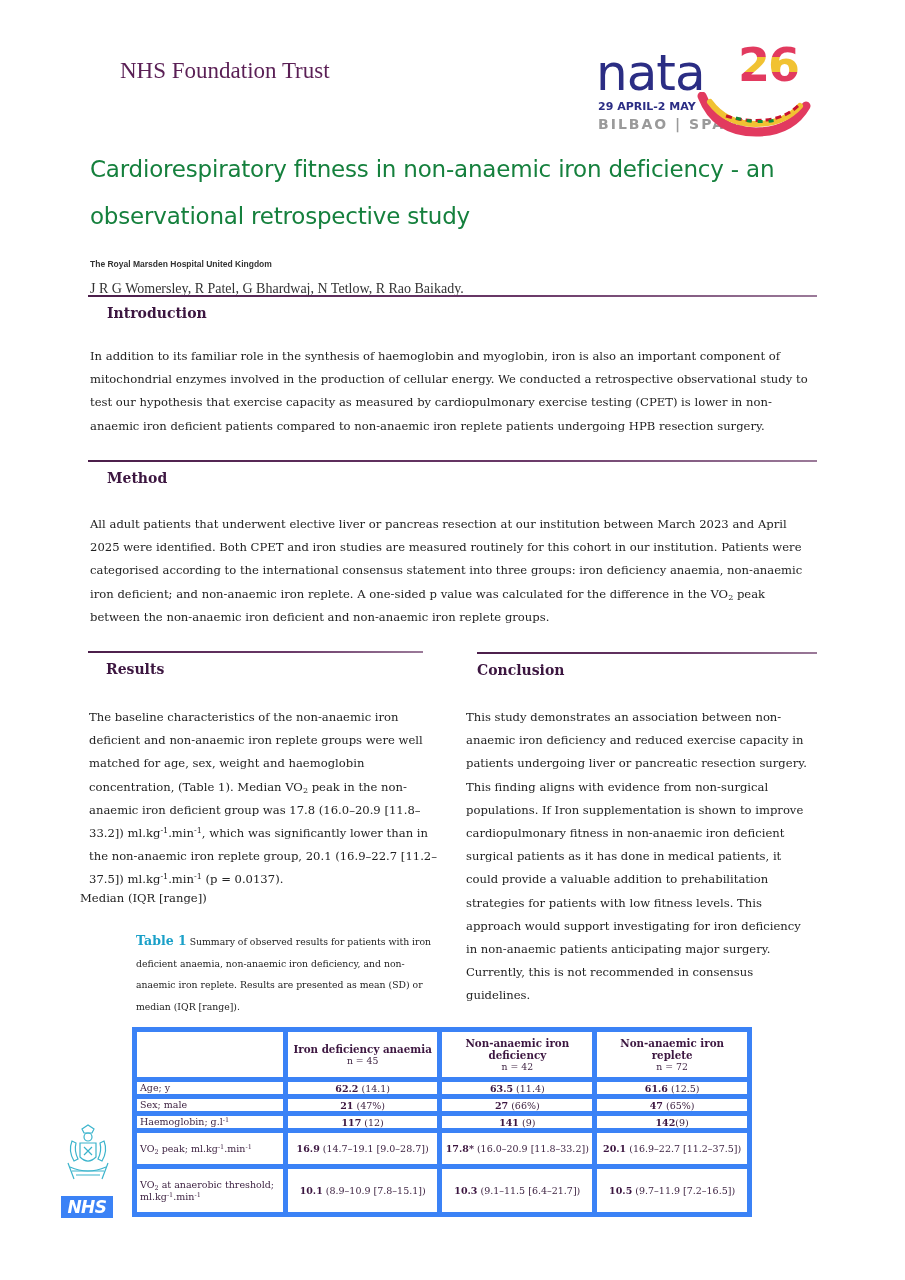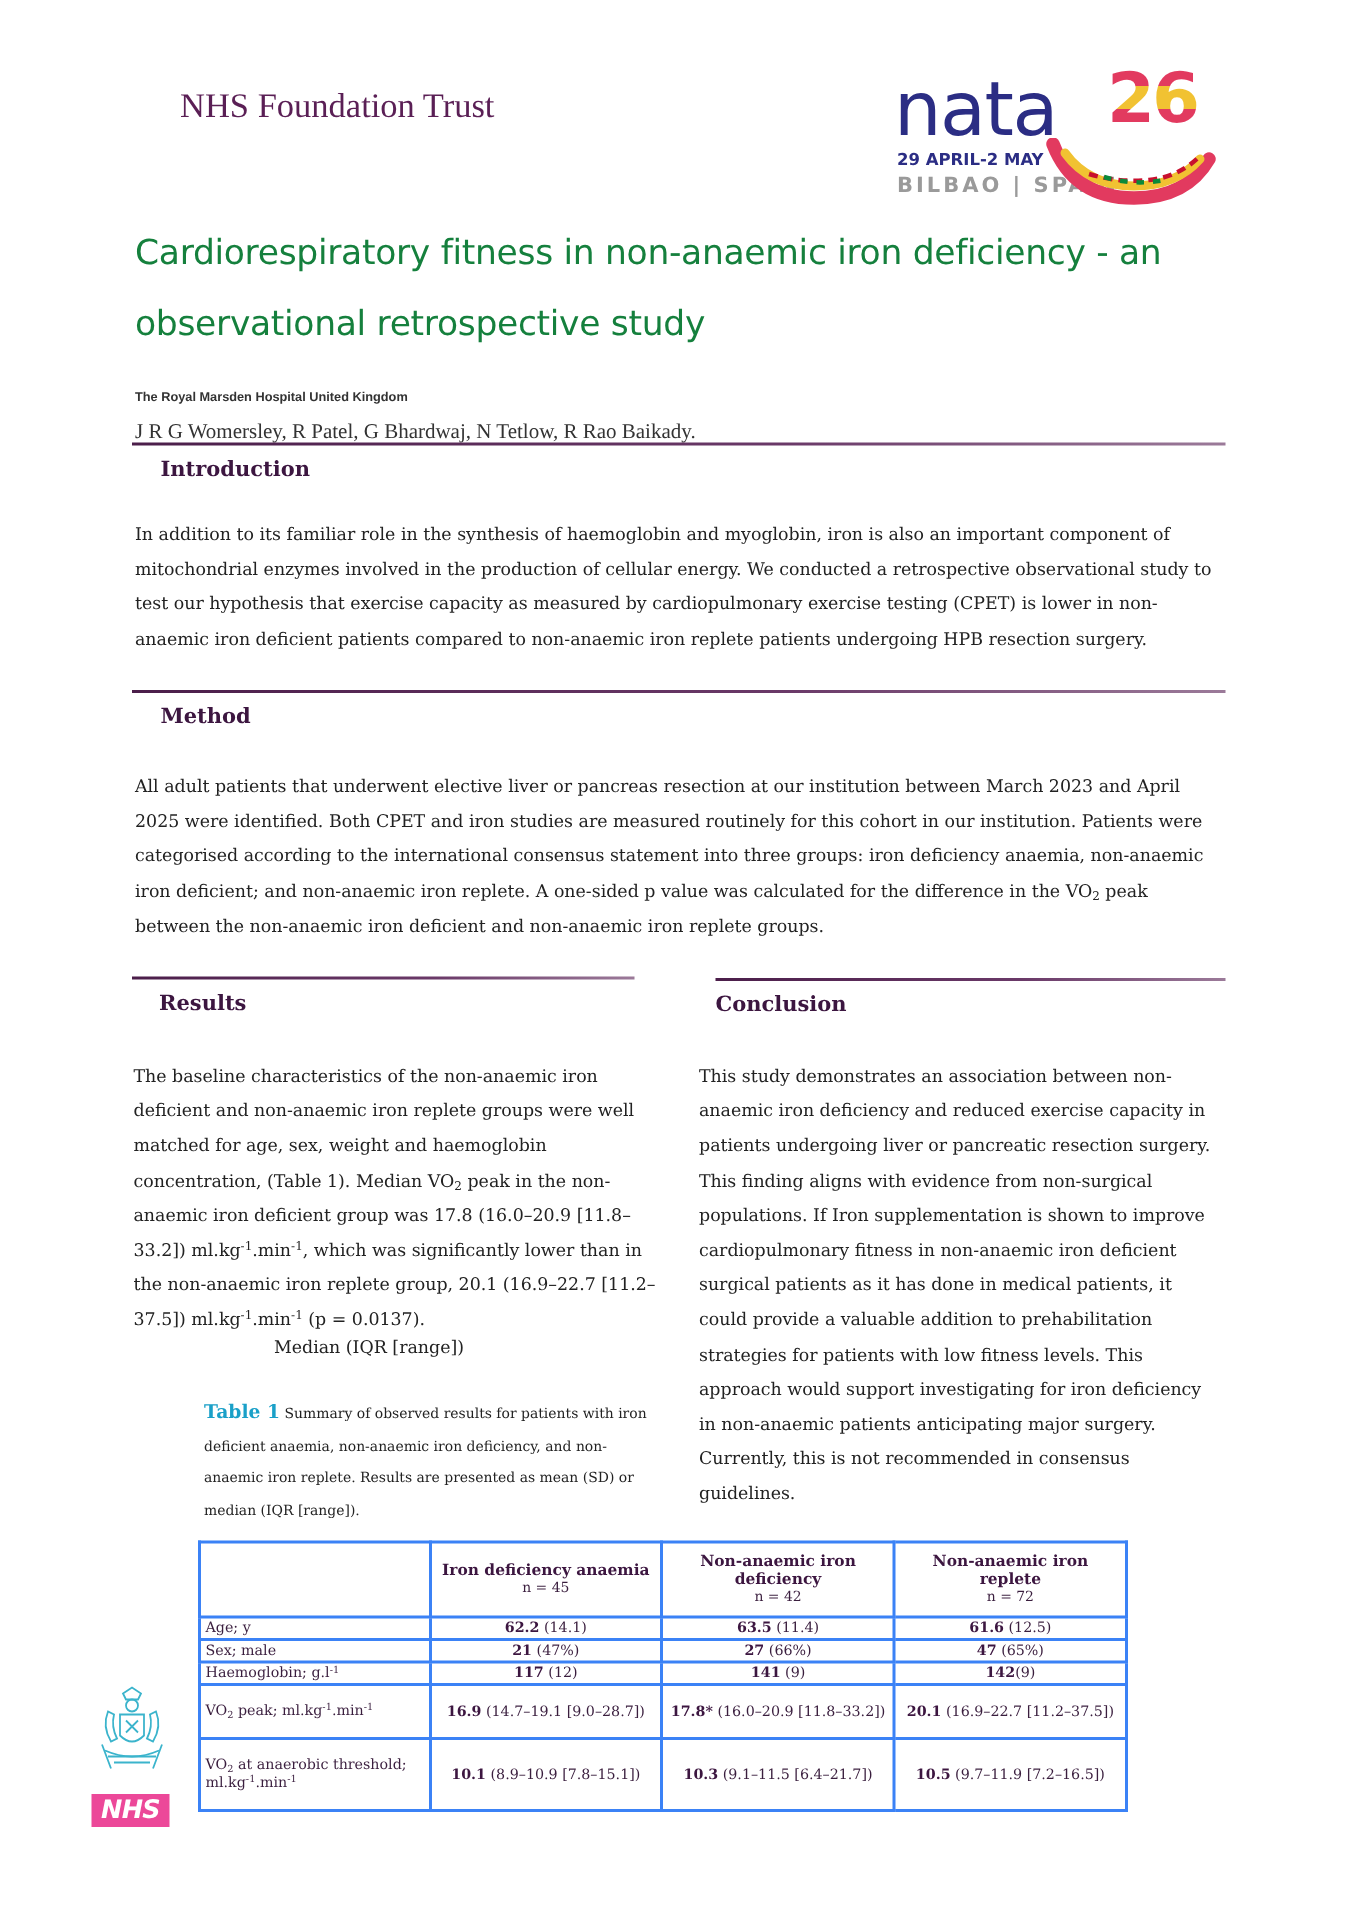--- a/index.html
+++ b/index.html
@@ -185,21 +185,21 @@
       position: absolute;
       left: 132px;
       top: 1027px;
       width: 620px;
       border-collapse: collapse;
       font-family: "DejaVu Serif", serif;
       font-size: 9.5px;
       color: #3a1e3e;
     }
     .results-table td, .results-table th {
-      border: 2px solid #3b82f6;
+      border: 5px solid #3b82f6;
       padding: 0 3px;
       vertical-align: middle;
     }
     .results-table th {
       text-align: center;
       font-weight: bold;
       font-size: 10.3px;
       color: #3c1640;
       line-height: 12px;
     }
@@ -237,21 +237,21 @@
       top: 1123px;
       width: 52px;
       height: 60px;
     }
     .nhs-logo {
       position: absolute;
       left: 61px;
       top: 1196px;
       width: 52px;
       height: 22px;
-      background: #ec4899;
+      background: #3b82f6;
       color: #fff;
       font-family: "DejaVu Sans", sans-serif;
       font-weight: bold;
       font-style: italic;
       font-size: 17px;
       line-height: 22px;
       text-align: center;
       letter-spacing: -0.5px;
     }
   </style>
@@ -283,21 +283,21 @@
 <div class="section-heading" style="left:107px; top:305px;">Introduction</div>
 <div class="body-text" style="left:90px; top:345px; width:728px;">In addition to its familiar role in the synthesis of haemoglobin and myoglobin, iron is also an important component of mitochondrial enzymes involved in the production of cellular energy.  We conducted a retrospective observational study to test our hypothesis that exercise capacity as measured by cardiopulmonary exercise testing (CPET) is lower in non-anaemic iron deficient patients compared to non-anaemic iron replete patients undergoing HPB resection surgery.</div>
 
 <div class="divider" style="left:88px; top:460px; width:729px;"></div>
 <div class="section-heading" style="left:107px; top:470px;">Method</div>
 <div class="body-text" style="left:90px; top:513px; width:728px;"><span>All adult patients that underwent elective liver or pancreas resection at our institution between March 2023 and April 2025 were identified.  Both CPET and iron studies are measured routinely for this cohort in our institution. Patients were categorised according to the international consensus statement into three groups: iron deficiency anaemia, non-anaemic iron deficient; and non-anaemic iron replete. A one-sided p value was calculated for the difference in the VO</span><sub>2</sub><span> peak between the non-anaemic iron deficient and non-anaemic iron replete groups.</span></div>
 
 <div class="divider" style="left:88px; top:651px; width:335px;"></div>
 <div class="section-heading" style="left:106px; top:661px;">Results</div>
 <div class="body-text" style="left:89px; top:706px; width:350px;"><span>The baseline characteristics of the non-anaemic iron deficient and non-anaemic iron replete groups were well matched for age, sex, weight and haemoglobin concentration, (Table 1).  Median VO</span><sub>2</sub><span> peak in the non-anaemic iron deficient group was 17.8 (16.0–20.9 [11.8–33.2]) ml.kg</span><sup>-1</sup><span>.min</span><sup>-1</sup><span>, which was significantly lower than in the non-anaemic iron replete group, 20.1 (16.9–22.7 [11.2–37.5]) ml.kg</span><sup>-1</sup><span>.min</span><sup>-1</sup><span> (p = 0.0137).</span></div>
-<div class="body-text" style="left:96px; top:887px; width:300px;text-align:center;">Median (IQR [range])</div>
+<div class="body-text" style="left:80px; top:887px; width:300px;">Median (IQR [range])</div>
 
 <div class="divider" style="left:477px; top:652px; width:340px;"></div>
 <div class="section-heading" style="left:477px; top:662px;">Conclusion</div>
 <div class="body-text" style="left:466px; top:706px; width:348px;">This study demonstrates an association between non-anaemic iron deficiency and reduced exercise capacity in patients undergoing liver or pancreatic resection surgery. This finding aligns with evidence from non-surgical populations.  If Iron supplementation is shown to improve cardiopulmonary fitness in non-anaemic iron deficient surgical patients as it has done in medical patients, it could provide a valuable addition to prehabilitation strategies for patients with low fitness levels.  This approach would support investigating for iron deficiency in non-anaemic patients anticipating major surgery. Currently, this is not recommended in consensus guidelines.</div>
 
 <div class="table-caption"><span class="label">Table 1</span><span> Summary of observed results for patients with iron deficient anaemia, non-anaemic iron deficiency, and non-anaemic iron replete. Results are presented as mean (SD) or median (IQR [range]).</span></div>
 
 <table class="results-table">
   <colgroup>
     <col style="width:155px">

